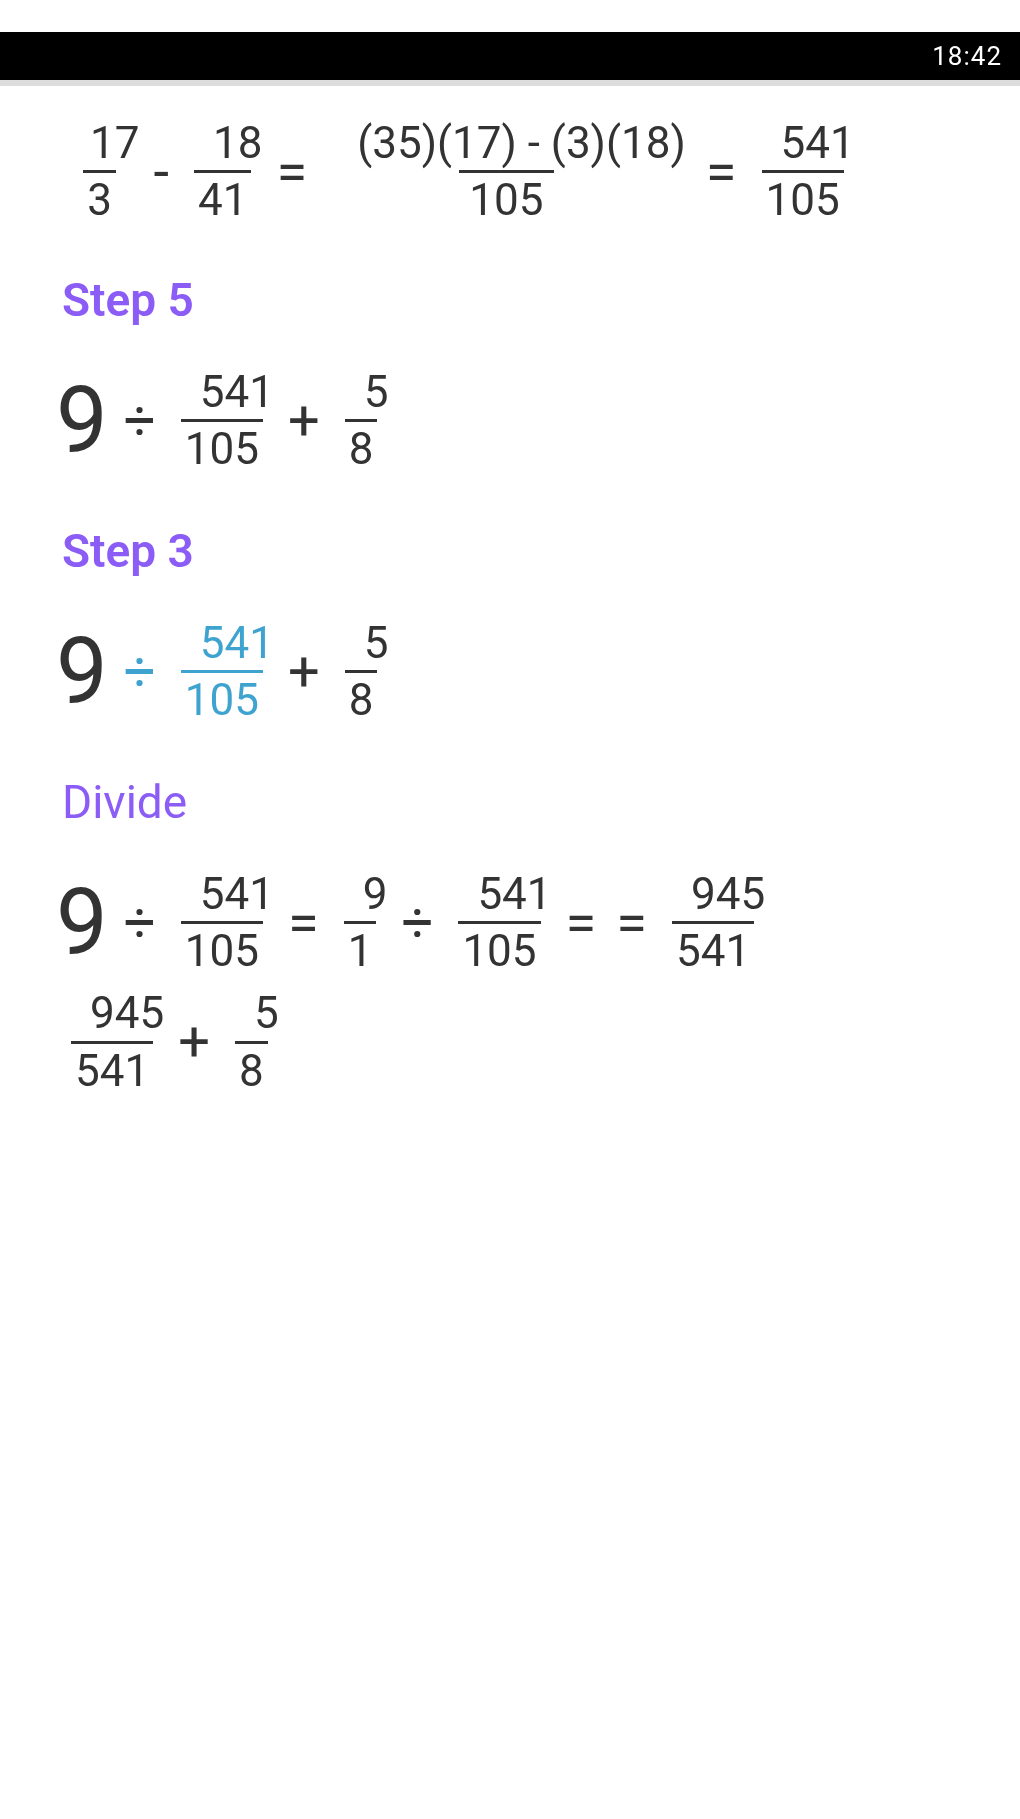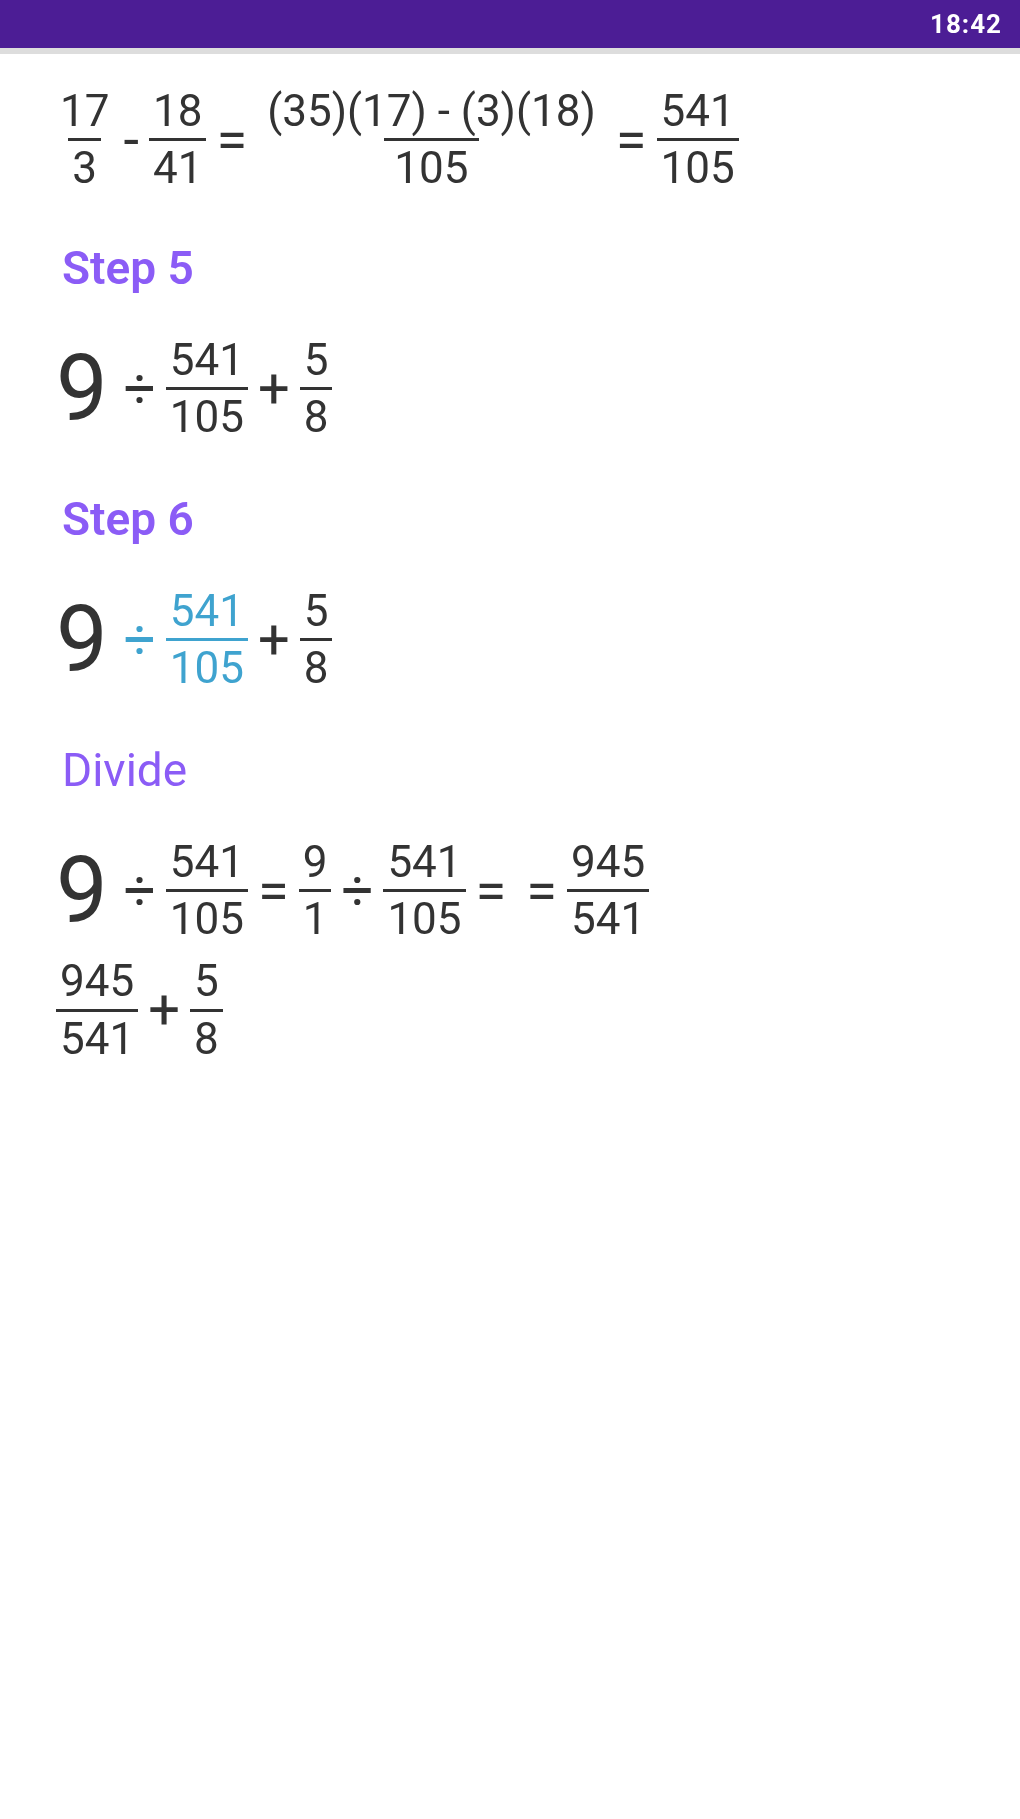--- a/index.html
+++ b/index.html
@@ -1,35 +1,35 @@
 <!DOCTYPE html>
 <html><head>
 <meta charset="utf-8">
 <style>
   * { margin:0; padding:0; box-sizing:border-box; }
   html, body { width:1020px; height:1819px; background:#fff; font-family:"Segoe UI", Roboto, Arial, sans-serif; }
   .status-bar {
-    width:100%; height:48px; background:#4c1d95; color:#fff;
+    width:100%; height:48px; background:#000000; color:#fff;
     display:flex; justify-content:flex-end; align-items:center;
-    padding-right:18px; font-size:26px; font-weight:700; letter-spacing:1px;
+    padding-right:18px; font-size:26px; font-weight:400; letter-spacing:1px;margin-top:32px;
   }
   .divider { width:100%; height:6px; background:#ddd; }
   .content { padding:20px 40px 20px 62px; color:#444; }
   .desc-line { color:#5a8fb8; font-size:42px; line-height:1.25; }
   .desc-line.faded { opacity:.85; }
   .desc-block { margin-bottom:30px; }
   .step-title { color:#8b5cf6; font-size:46px; font-weight:600; margin:50px 0 40px 0; }
   .math-row { display:flex; align-items:center; flex-wrap:nowrap; margin:14px 0 10px -6px; }
   .big9 { font-size:92px; font-weight:400; color:#333; margin-right:6px; }
   .op { font-size:56px; color:#333; margin:0 10px; }
   .op.hl { color:#3fa3cf; }
   .eq { font-size:56px; color:#333; margin:0 10px; }
   .frac { display:inline-flex; flex-direction:column; align-items:center; font-size:44px; color:#333; line-height:1.05; }
   .frac.hl .num, .frac.hl .den { color:#3fa3cf; }
-  .frac .num { padding:0 4px 4px 4px; }
+  .frac .num { padding:0 4px 4px 4px;margin-left:30px; }
   .frac .den { padding:4px 4px 0 4px; border-top:3px solid #333; }
   .frac.hl .den { border-top-color:#3fa3cf; }
   .frac.wide .num, .frac.wide .den { padding-left:10px; padding-right:10px; }
 </style>
 </head>
 <body>
 
 <div class="status-bar">
   <span>18:42</span>
 </div>
@@ -68,21 +68,21 @@
       <span class="num">541</span>
       <span class="den">105</span>
     </span>
     <span class="op">+</span>
     <span class="frac">
       <span class="num">5</span>
       <span class="den">8</span>
     </span>
   </div>
 
-  <div class="step-title">Step 6</div>
+  <div class="step-title">Step 3</div>
   <div class="math-row">
     <span class="big9">9</span>
     <span class="op hl">÷</span>
     <span class="frac hl">
       <span class="num">541</span>
       <span class="den">105</span>
     </span>
     <span class="op">+</span>
     <span class="frac">
       <span class="num">5</span>

